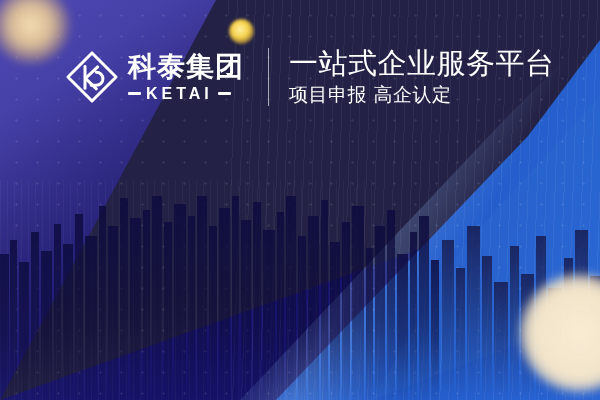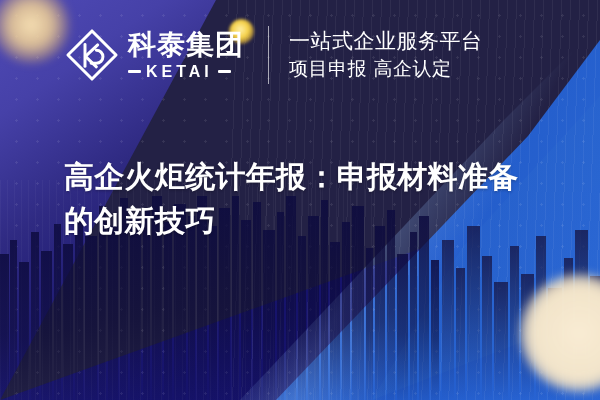--- a/index.html
+++ b/index.html
@@ -156,21 +156,21 @@
         rgba(246,231,202,.98) 56%,
         rgba(236,216,180,.55) 74%,
         rgba(120,140,200,0) 90%);
     filter: blur(5px);
   }
 
   
   .header {
     position: absolute;
     left: 64px;
-    top: 26px;
+    top: 48px;
     display: flex;
     align-items: center;
     gap: 0;
   }
 
   .logo-mark {
     width: 56px;
     height: 56px;
     flex: 0 0 auto;
     display: block;
@@ -225,21 +225,21 @@
     flex: 0 0 auto;
   }
 
   .tagline {
     display: flex;
     flex-direction: column;
     justify-content: center;
   }
   .tagline-main {
     font-family: "DejaVu Sans", "Liberation Sans", sans-serif;
-    font-size: 21px;
+    font-size: 29px;
     line-height: 1.06;
     color: #ffffff;
     letter-spacing: .5px;
     white-space: nowrap;
   }
   .tagline-sub {
     font-family: "DejaVu Sans", "Liberation Sans", sans-serif;
     font-size: 19px;
     line-height: 1.15;
     color: #ffffff;
@@ -378,15 +378,14 @@
     </div>
 
     <div class="divider"></div>
 
     <div class="tagline">
       <div class="tagline-main">一站式企业服务平台</div>
       <div class="tagline-sub">项目申报 高企认定</div>
     </div>
   </div>
 
-  <div class="headline">高企火炬统计年报：申报材料准备的创新技巧</div>
 
 </div>
 
 </body></html>

